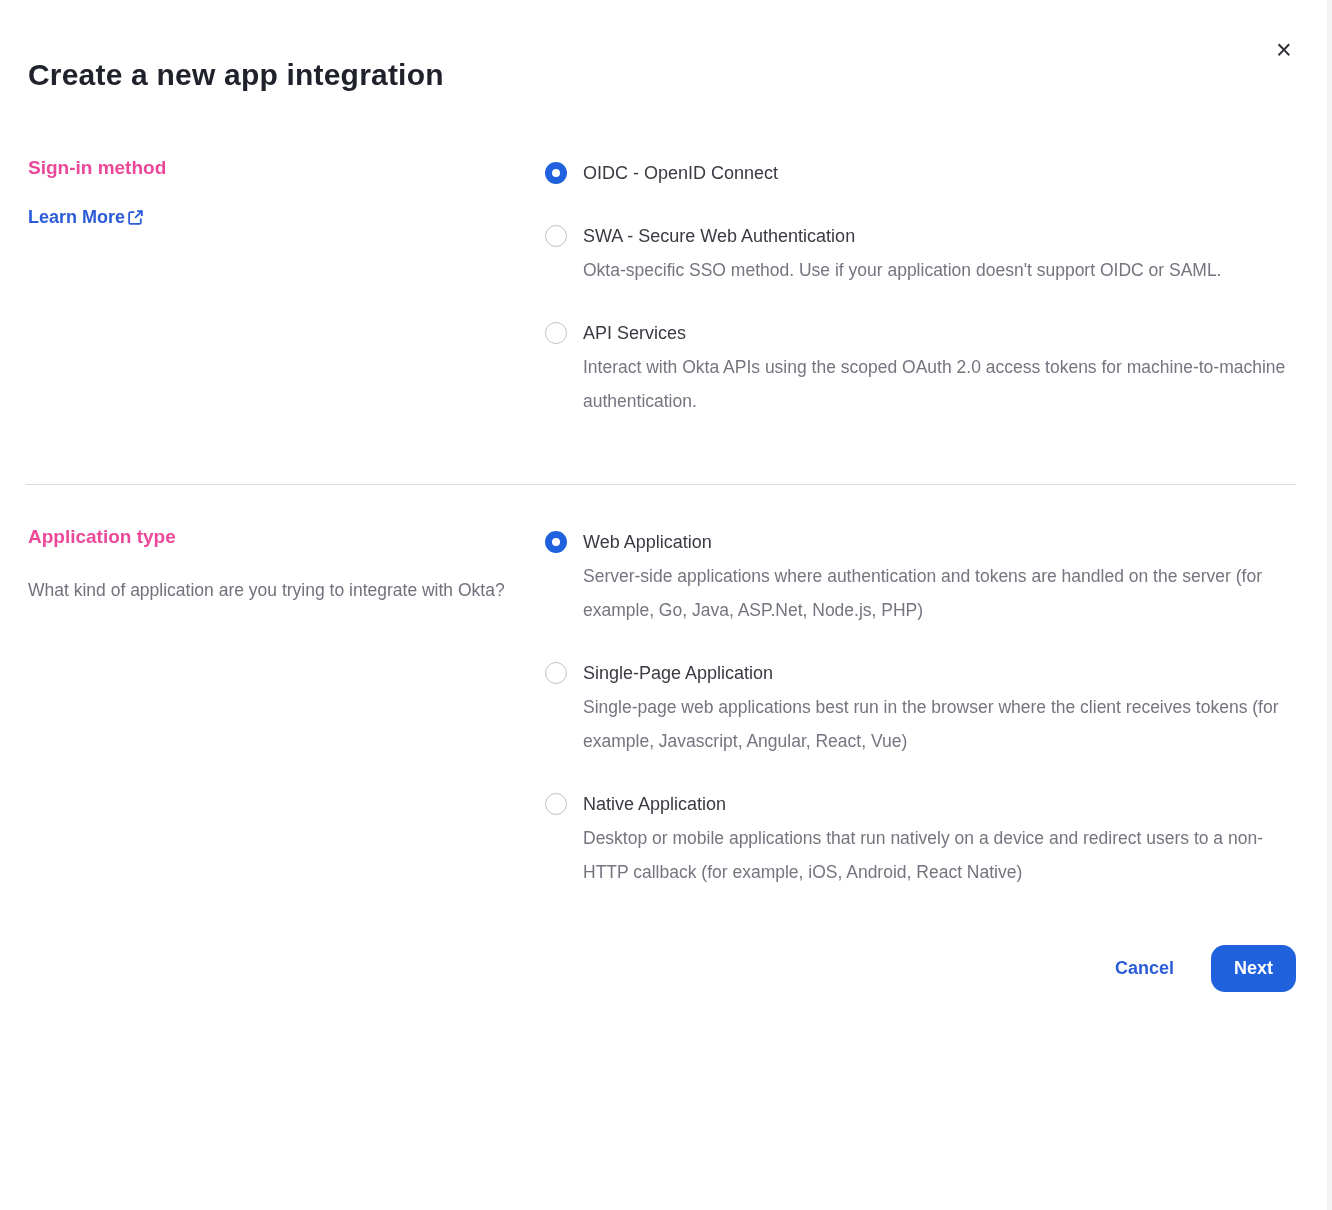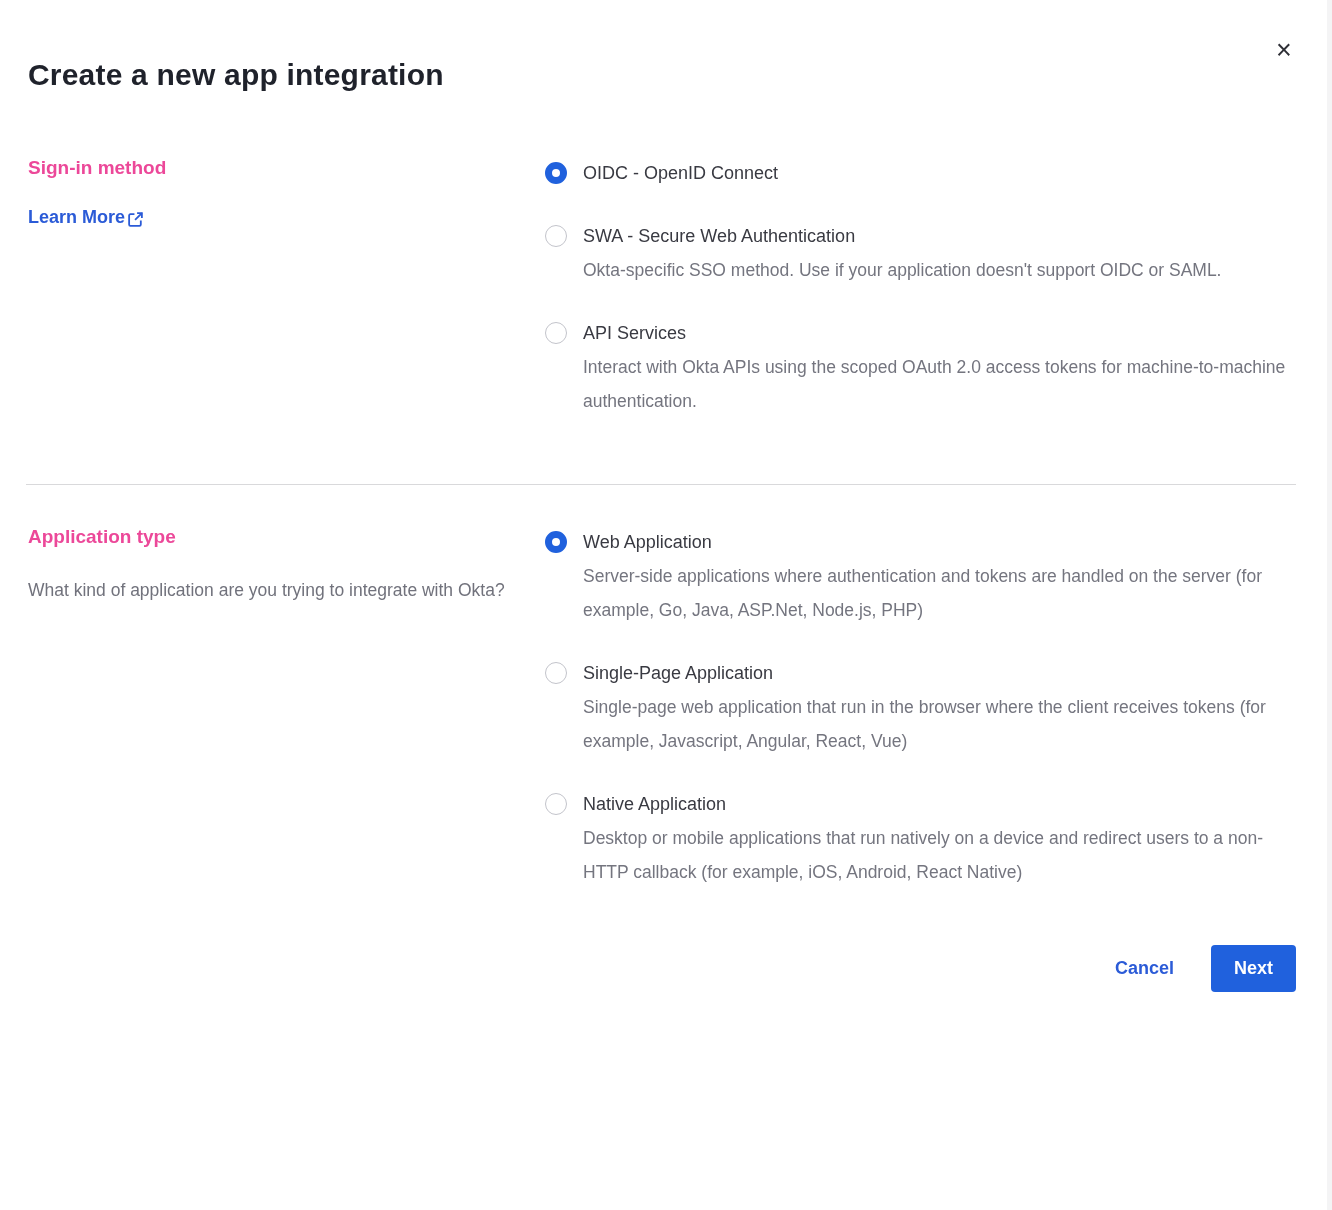--- a/index.html
+++ b/index.html
@@ -52,21 +52,21 @@
     max-width: 752px;
   }
   .section-heading {
     font-size: 19px;
     font-weight: bold;
     color: #ec4899;
     line-height: 24px;
   }
   .learn-more {
     display: inline-flex;
-    align-items: flex-end;
+    align-items: flex-start;
     gap: 2px;
     margin-top: 27px;
     color: #2b5bd7;
     font-size: 18px;
     font-weight: bold;
     text-decoration: none;
     cursor: pointer;
   }
   .learn-more svg { display: block; margin-top: 2px; }
   .left-desc {
@@ -126,21 +126,21 @@
     background: none; border: none;
     cursor: pointer;
     font-family: "Liberation Sans", sans-serif;
   }
   .next-btn {
     background: #2061dd;
     color: #ffffff;
     font-size: 18px;
     font-weight: bold;
     border: none;
-    border-radius: 4px;
+    border-radius: 14px;
     padding: 13px 23px;
     cursor: pointer;
     font-family: "Liberation Sans", sans-serif;
   }
 </style>
 </head>
 <body>
 
 <div class="scroll-edge"></div>
 
@@ -207,21 +207,21 @@
         <span>
           <span class="radio-label">Web Application</span>
           <span class="radio-desc">Server-side applications where authentication and tokens are handled on the server (for example, Go, Java, ASP.Net, Node.js, PHP)</span>
         </span>
       </div>
 
       <div class="radio-option">
         <span class="radio"></span>
         <span>
           <span class="radio-label">Single-Page Application</span>
-          <span class="radio-desc">Single-page web application that run in the browser where the client receives tokens (for example, Javascript, Angular, React, Vue)</span>
+          <span class="radio-desc">Single-page web applications best run in the browser where the client receives tokens (for example, Javascript, Angular, React, Vue)</span>
         </span>
       </div>
 
       <div class="radio-option">
         <span class="radio"></span>
         <span>
           <span class="radio-label">Native Application</span>
           <span class="radio-desc">Desktop or mobile applications that run natively on a device and redirect users to a non-HTTP callback (for example, iOS, Android, React Native)</span>
         </span>
       </div>

